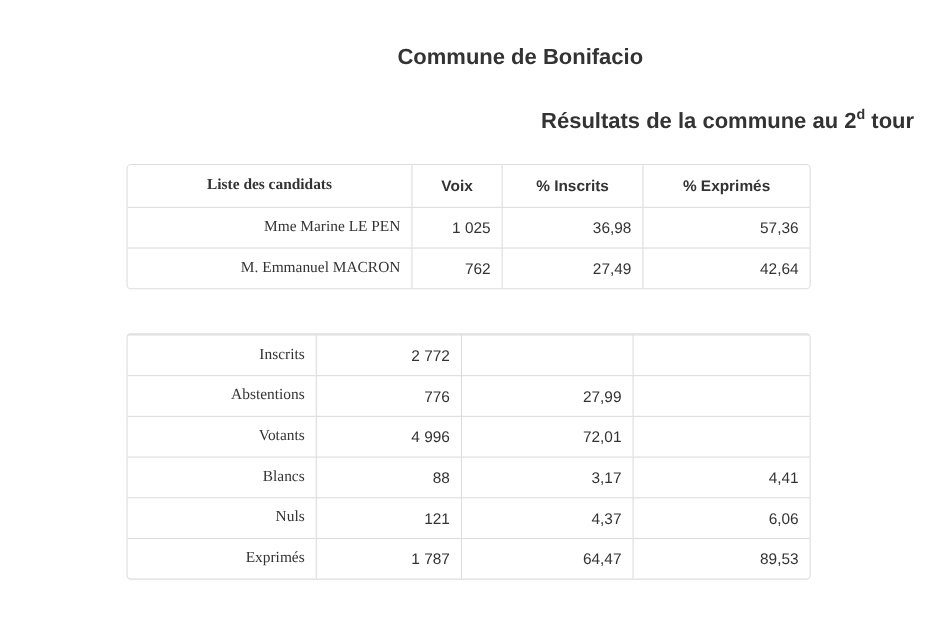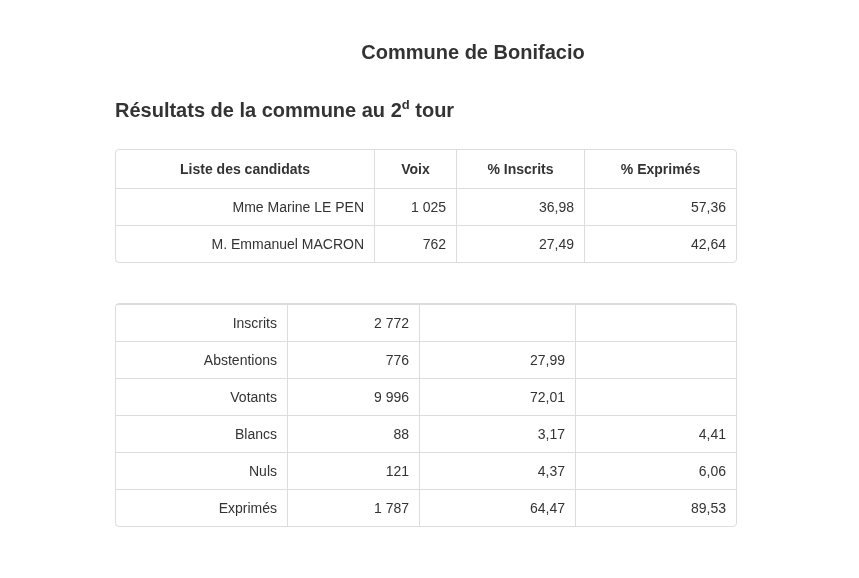--- a/index.html
+++ b/index.html
@@ -19,21 +19,21 @@
   }
   .title {
     text-align: center;
     font-size: 20px;
     font-weight: 700;
     color: #333333;
     line-height: 24px;
     margin: 0;
   }
   .subtitle {
-    text-align: left;
+    text-align: right;
     font-size: 20px;
     font-weight: 700;
     color: #333333;
     line-height: 24px;
     margin: 34px 0 0 0;
   }
   .subtitle sup {
     font-size: 13px;
     line-height: 0;
   }
@@ -53,21 +53,21 @@
     border-left: 1px solid #dddddd;
     border-top: 1px solid #dddddd;
     padding: 0 10px;
     height: 37px;
     font-weight: 400;
     vertical-align: middle;
     overflow: hidden;
     white-space: nowrap;
   }
   table.tbl tr:first-child th { border-top: none; }
-  table.tbl th:first-child, table.tbl td:first-child { border-left: none; }
+  table.tbl th:first-child, table.tbl td:first-child { border-left: none; font-family: Liberation Serif, serif; }
   table.tbl th { font-weight: 700; text-align: center; height: 38px; }
   td.cell-label { text-align: right; }
   td.cell-num { text-align: right; }
   td.cell-pct { text-align: right; }
 </style>
 </head>
 <body>
 
 <div class="content">
 
@@ -119,21 +119,21 @@
       <td class="cell-pct"></td>
     </tr>
     <tr>
       <td class="cell-label">Abstentions</td>
       <td class="cell-num">776</td>
       <td class="cell-pct">27,99</td>
       <td class="cell-pct"></td>
     </tr>
     <tr>
       <td class="cell-label">Votants</td>
-      <td class="cell-num">9 996</td>
+      <td class="cell-num">4 996</td>
       <td class="cell-pct">72,01</td>
       <td class="cell-pct"></td>
     </tr>
     <tr>
       <td class="cell-label">Blancs</td>
       <td class="cell-num">88</td>
       <td class="cell-pct">3,17</td>
       <td class="cell-pct">4,41</td>
     </tr>
     <tr>

